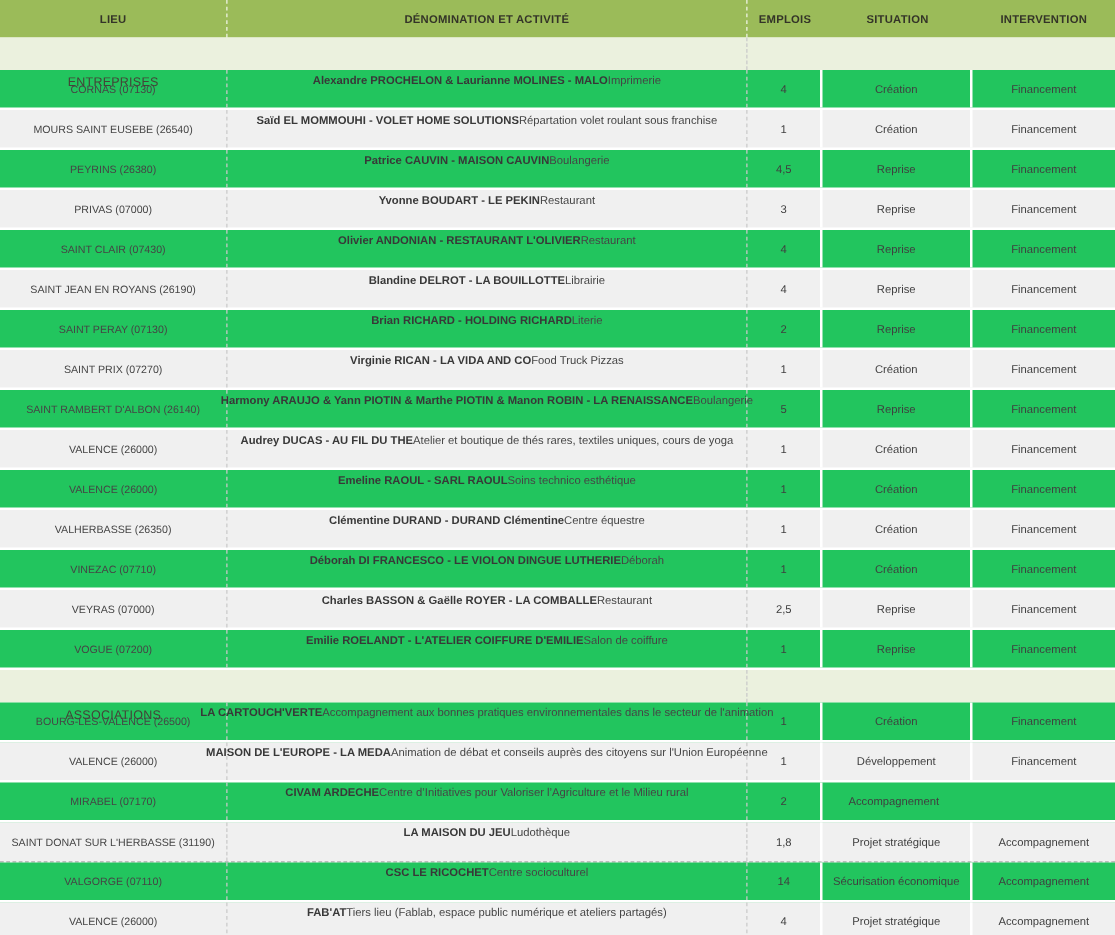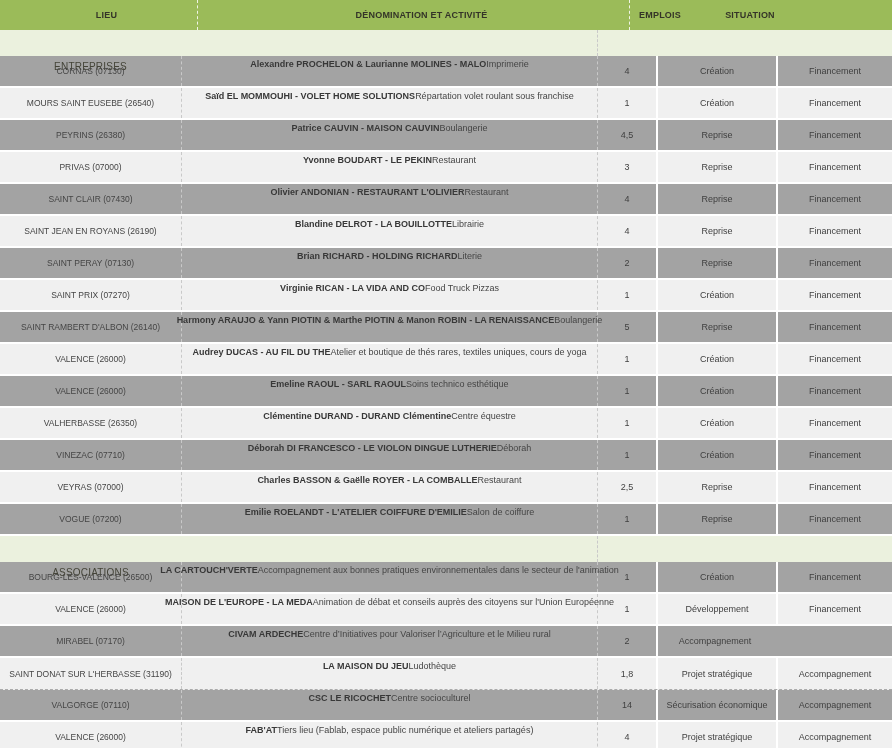--- a/index.html
+++ b/index.html
@@ -16,30 +16,30 @@
   .c-emp   { width: 60px; }
   .c-sit   { width: 120px; }
   .c-int   { width: 114px; }
 
   
   .header-row { height: 30px; background: #9bbb59; }
   .hcell {
     display: flex; align-items: center; justify-content: center;
     font-size: 9px; font-weight: bold; color: #343428; letter-spacing: .2px;
   }
-  .hcell.c-lieu, .hcell.c-denom { border-right: 1px dashed rgba(255,255,255,.85); margin-left: 16px; }
+  .hcell.c-lieu, .hcell.c-denom { border-right: 1px dashed rgba(255,255,255,.85); }
 
   
   .section-row { height: 26px; background: #ebf1de; }
   .section-row .cell { display: flex; align-items: center; justify-content: center; }
   .section-label { font-size: 10px; font-weight: normal; color: #444438; letter-spacing: .2px; margin-top: 36px; }
   .section-row .c-lieu, .section-row .c-denom { border-right: 1px dashed #c9c9c9; }
 
   
-  .data-row { height: 32px; background: #a3a3a3; border-bottom: 2px solid #ffffff; }
+  .data-row { height: 32px; background: #22c55e; border-bottom: 2px solid #ffffff; }
   .data-row.alt { background: #f0f0f0; }
   .data-row.page-break { border-bottom: 1px dashed #ababab; }
 
   .cell { display: flex; align-items: center; }
   .data-row .c-lieu {
     justify-content: center; text-align: center;
     font-size: 8.5px; color: #454545; border-right: 1px dashed #c9c9c9;
     padding: 0 4px;
   }
   .data-row .c-denom {
@@ -55,20 +55,21 @@
 </style>
 </head>
 <body>
 
 <div class="table">
   <div class="row header-row">
     <div class="hcell c-lieu">LIEU</div>
     <div class="hcell c-denom">DÉNOMINATION ET ACTIVITÉ</div>
     <div class="hcell c-emp">EMPLOIS</div>
     <div class="hcell c-sit">SITUATION</div>
+    <div class="hcell c-int">INTERVENTION</div>
   </div>
   <div id="table-body">
   <div class="row section-row">
     <div class="cell c-lieu section-label">ENTREPRISES</div>
     <div class="cell c-denom"></div>
     <div class="cell c-emp"></div>
     <div class="cell c-sit"></div>
     <div class="cell c-int"></div>
   </div>
 

